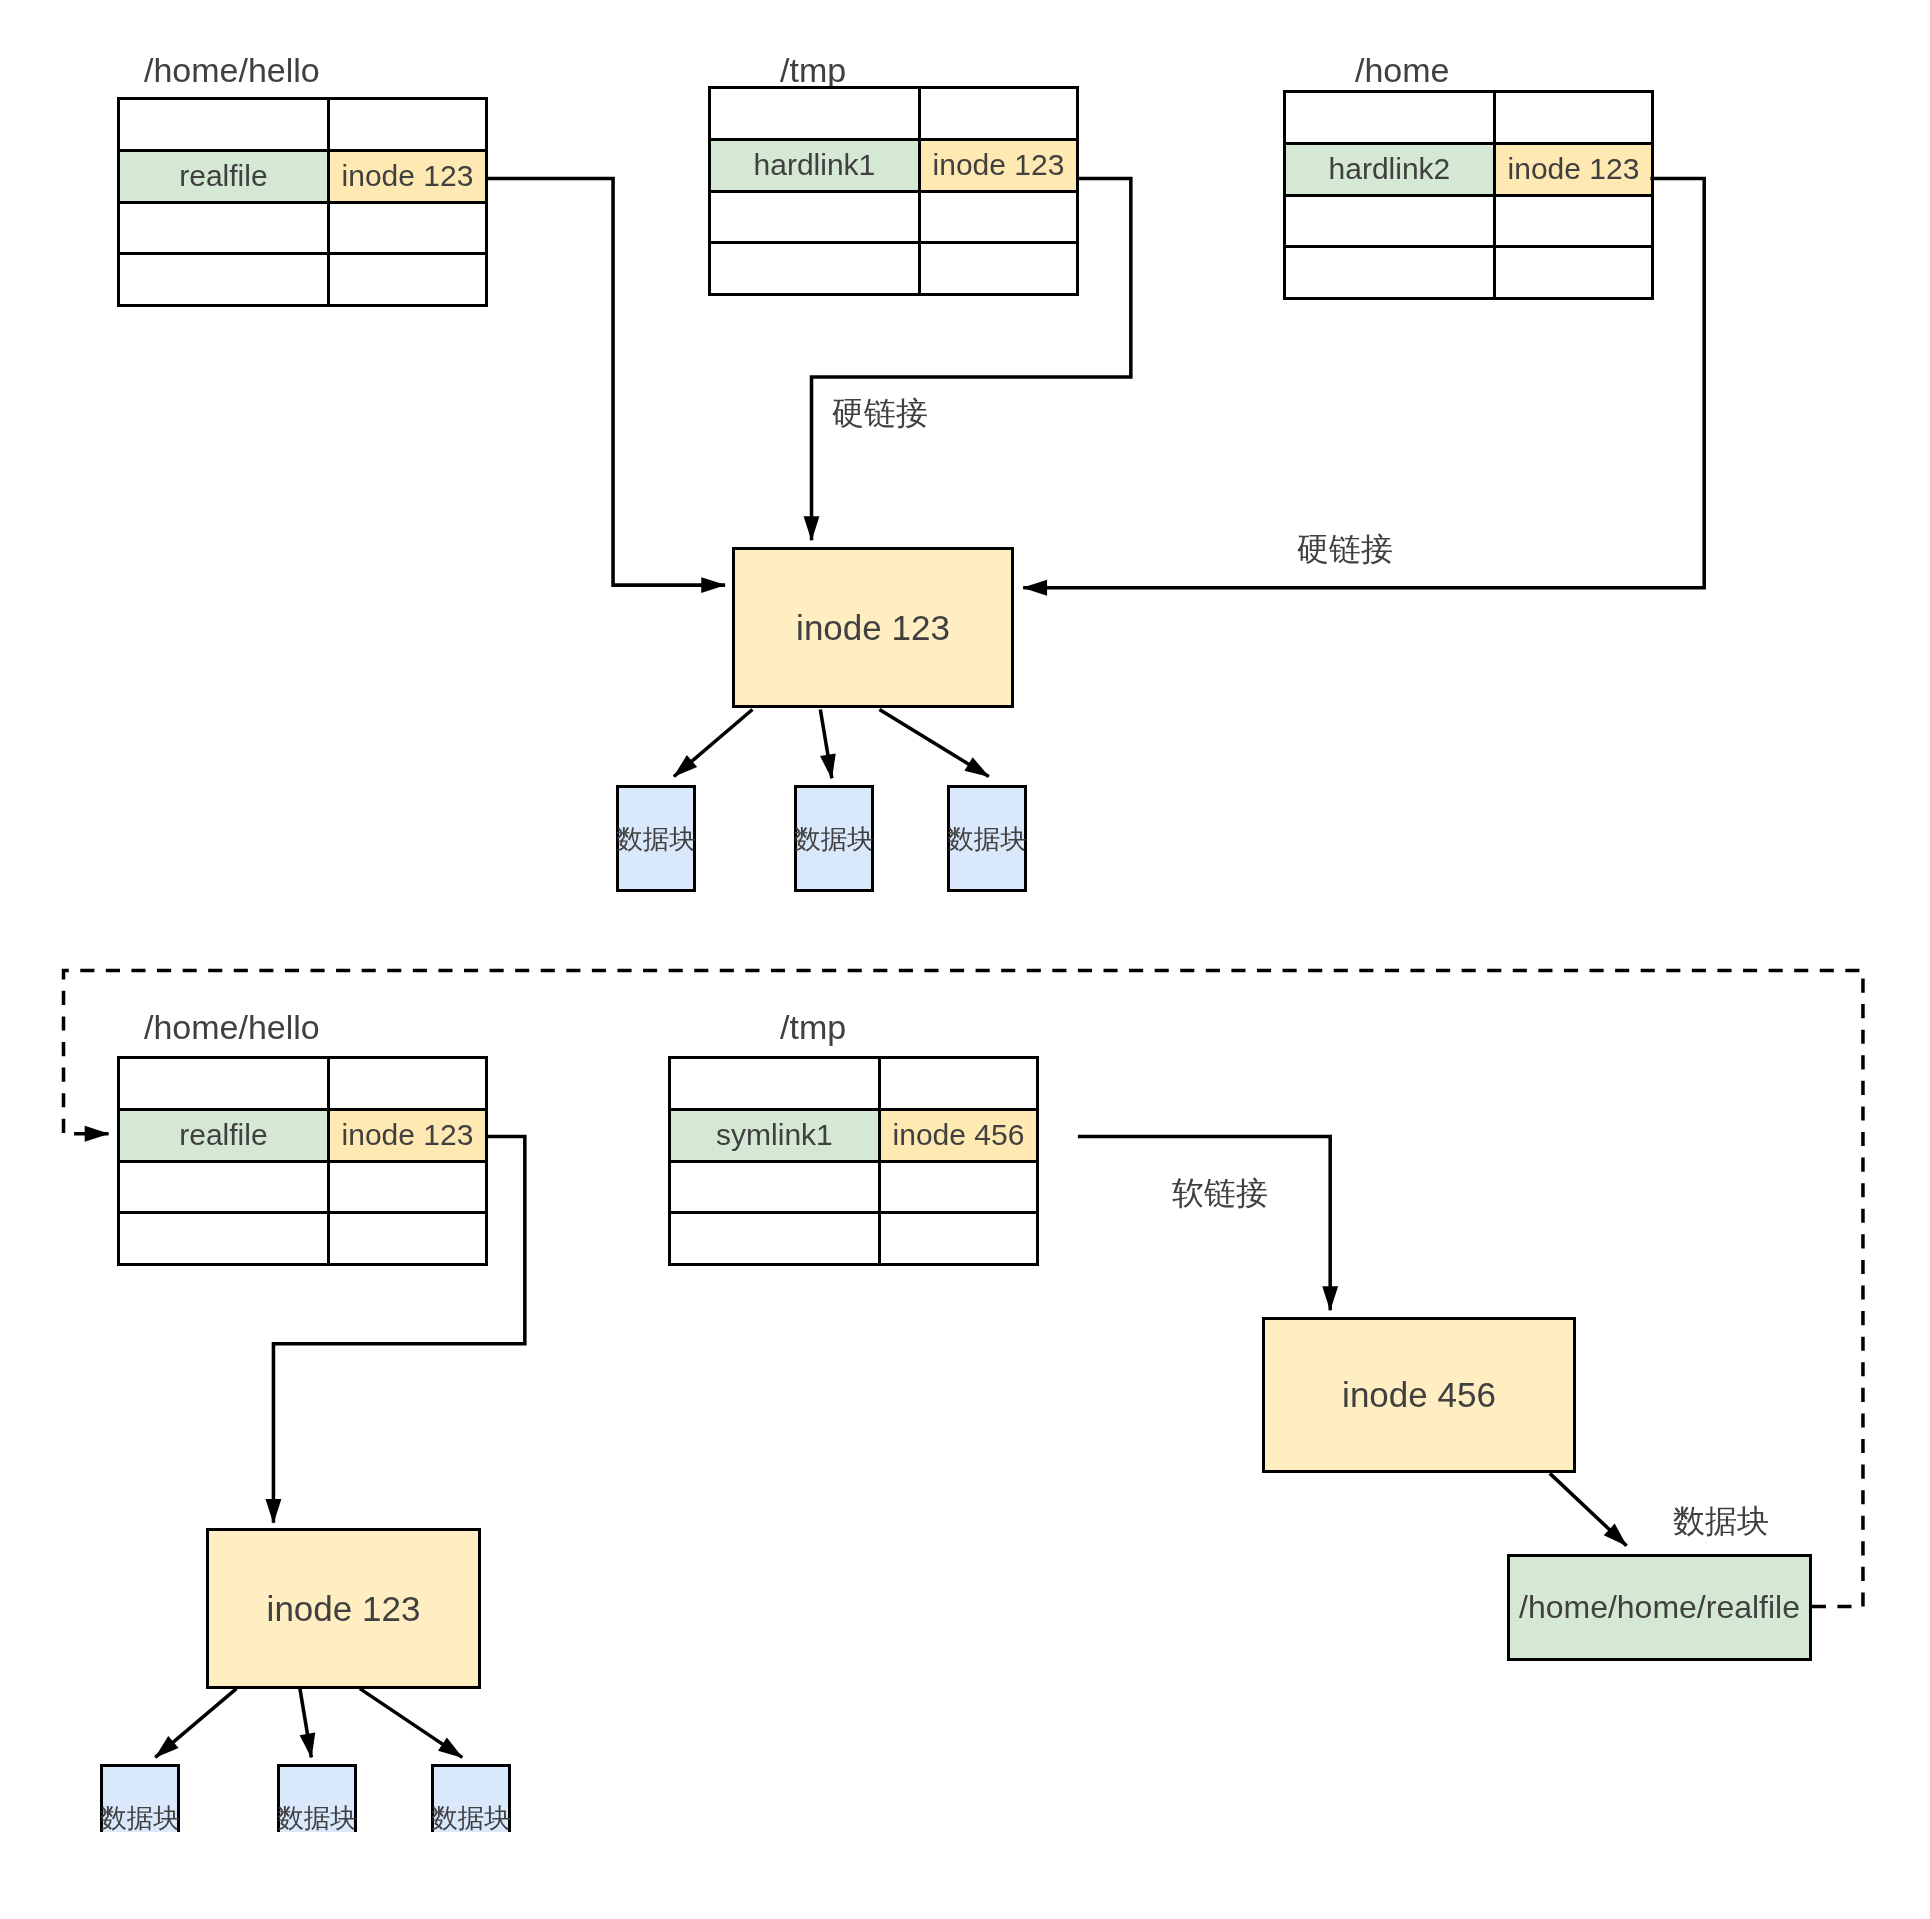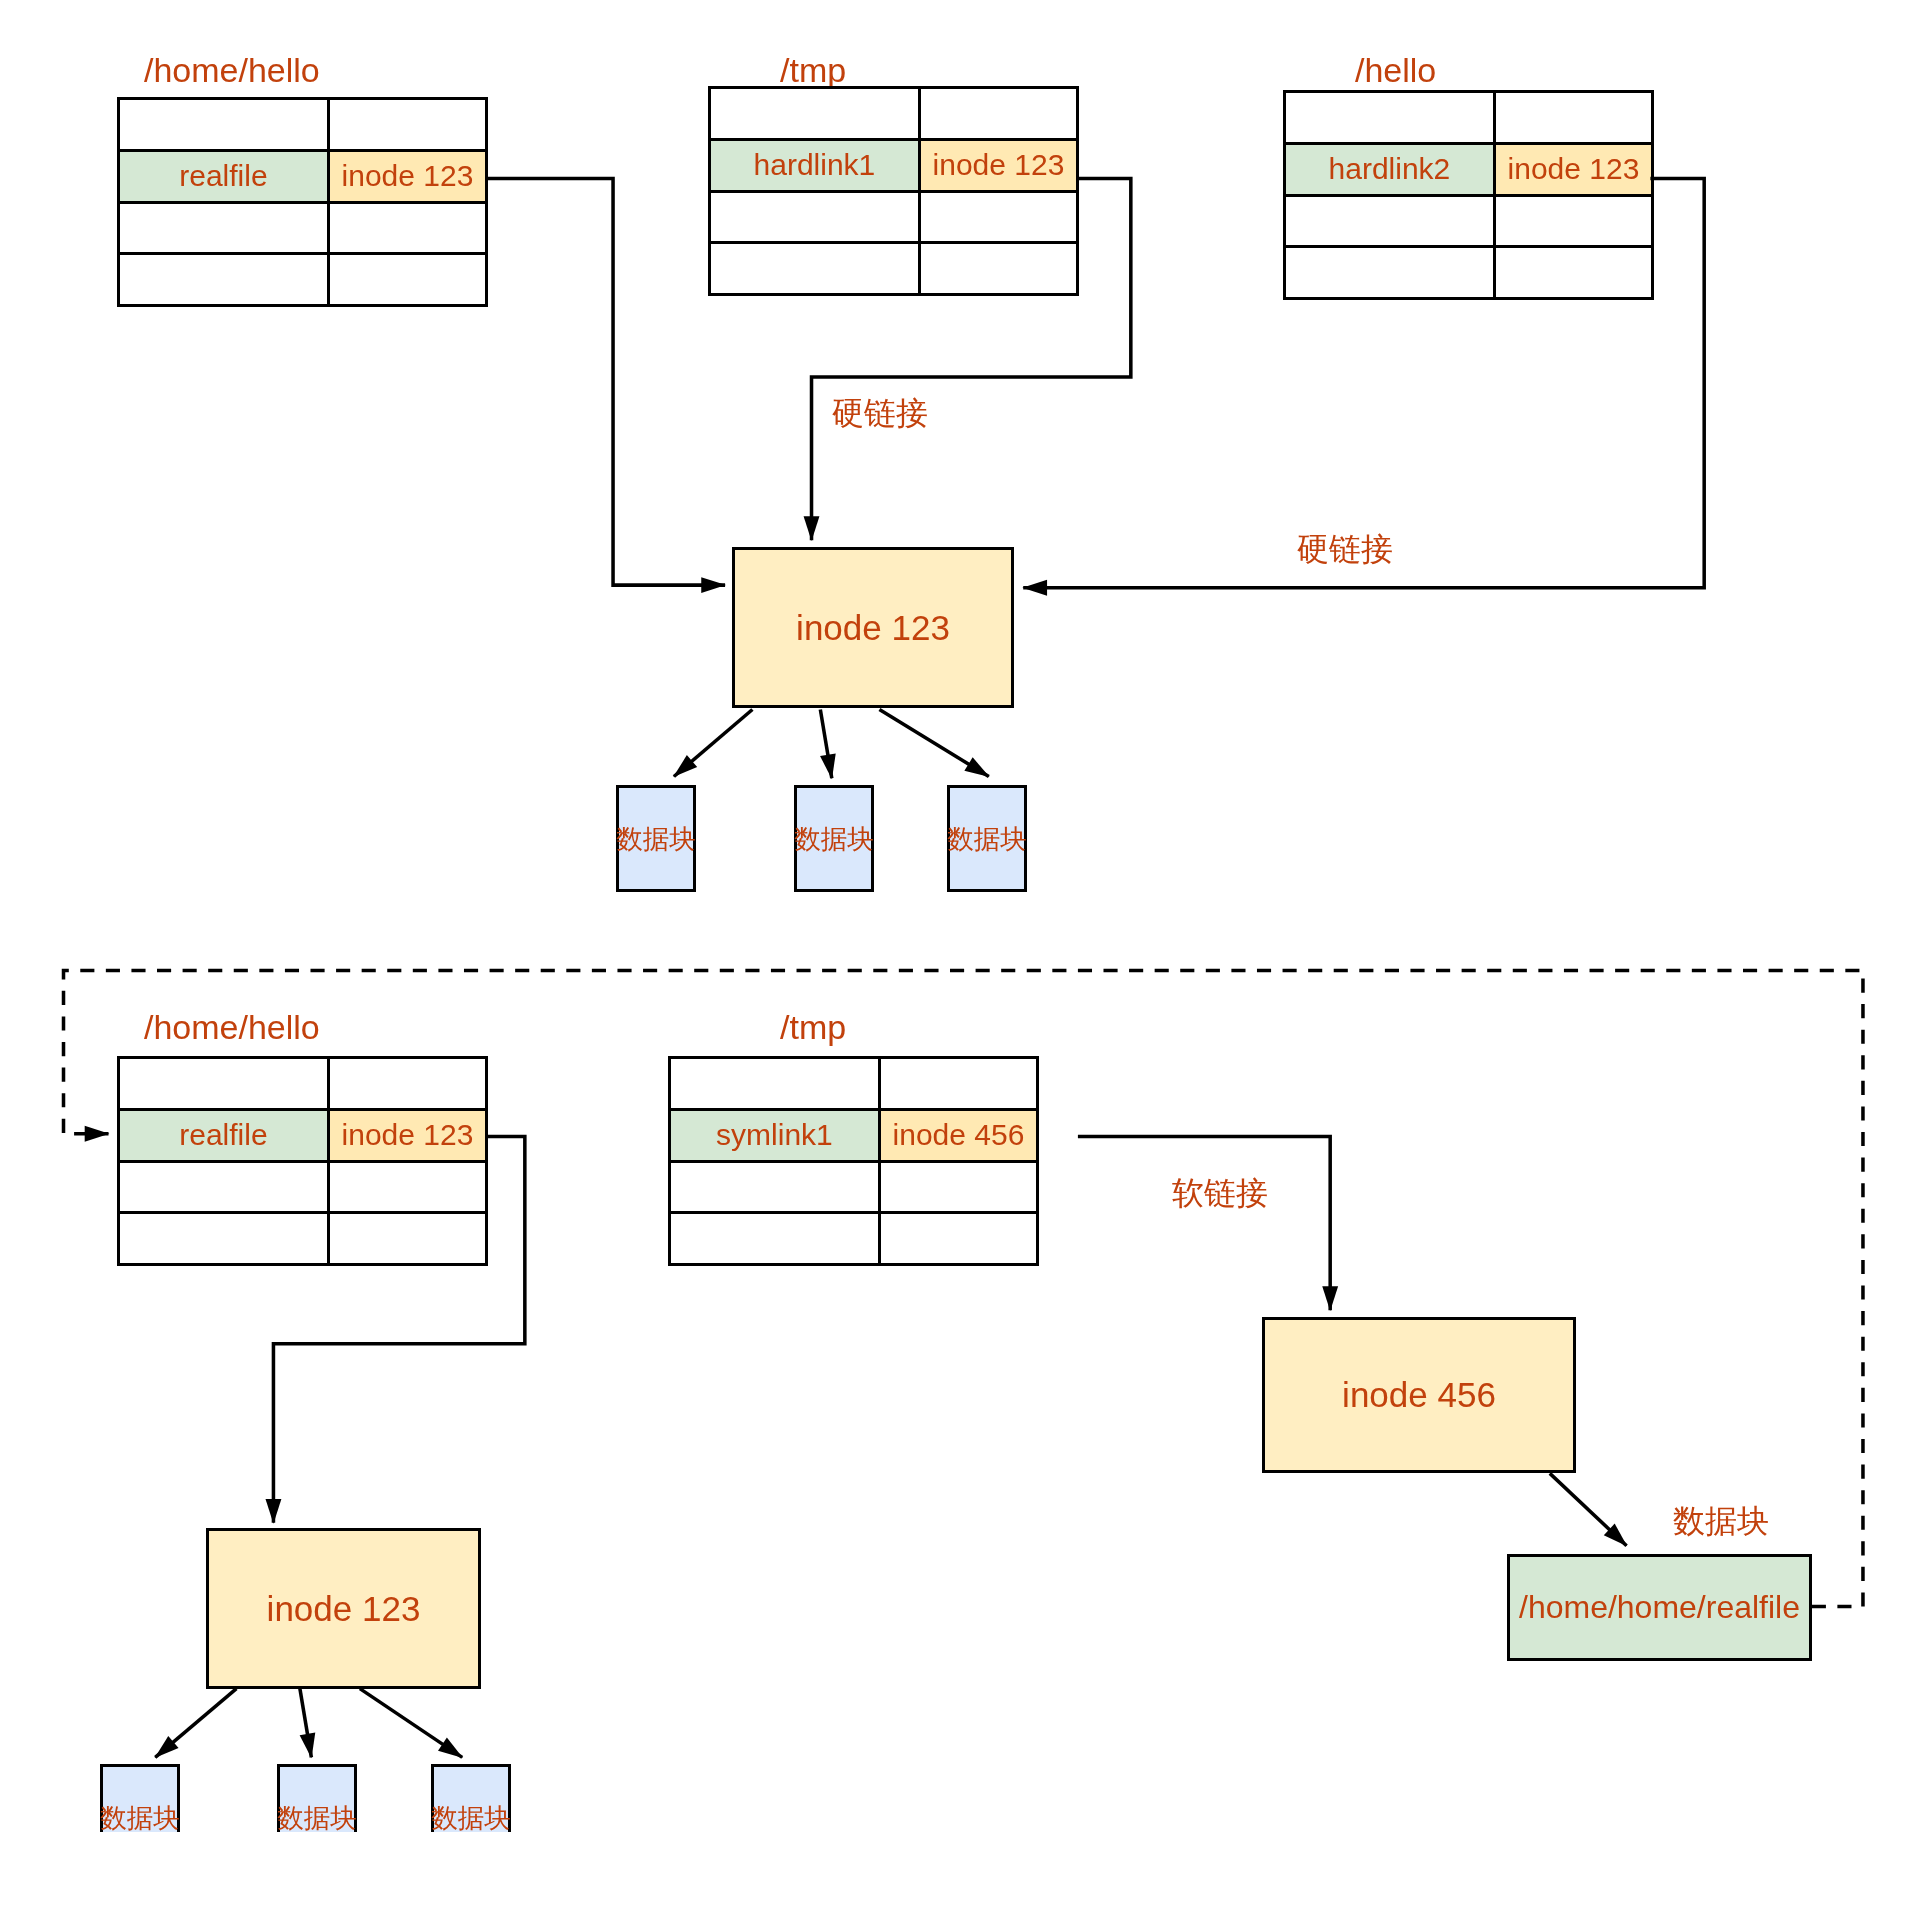--- a/index.html
+++ b/index.html
@@ -1,18 +1,18 @@
 <!DOCTYPE html>
 <html style="font-size:14px"><head>
 <meta charset="utf-8">
 <style>
   html,body{margin:0;padding:0;background:#ffffff;}
   .canvas{
     position:relative;width:1930px;height:1832px;background:#ffffff;
-    font-family:"Liberation Sans","DejaVu Sans",sans-serif;color:#c2410c;
+    font-family:"Liberation Sans","DejaVu Sans",sans-serif;color:#404040;
     overflow:hidden;
   }
   .svglayer{position:absolute;left:0;top:0;width:1930px;height:1920px;pointer-events:none;}
   .tbl-title{position:absolute;font-size:34px;white-space:nowrap;}
   .dtable{
     position:absolute;width:371px;height:210px;border:3.5px solid #000;
     display:flex;flex-direction:column;background:#fff;box-sizing:border-box;
   }
   .trow{flex:1;display:flex;border-top:3.5px solid #000;min-height:0;}
   .trow:first-child{border-top:none;}
@@ -36,21 +36,21 @@
   }
   .edge-label{position:absolute;font-size:32px;white-space:nowrap;text-align:right;}
 </style>
 </head>
 <body>
 
 <div class="canvas">
 
   <div class="tbl-title" style="left:144px;top:51px">/home/hello</div>
   <div class="tbl-title" style="left:780px;top:51px">/tmp</div>
-  <div class="tbl-title" style="left:1355px;top:51px">/hello</div>
+  <div class="tbl-title" style="left:1355px;top:51px">/home</div>
 
   <div class="dtable" style="left:117px;top:97px">
     <div class="trow">
         <div class="tcell"></div>
         <div class="tcell c2"></div>
       </div>
     <div class="trow">
       <div class="tcell cell-green">realfile</div>
       <div class="tcell c2 cell-yellow">inode 123</div>
     </div>

